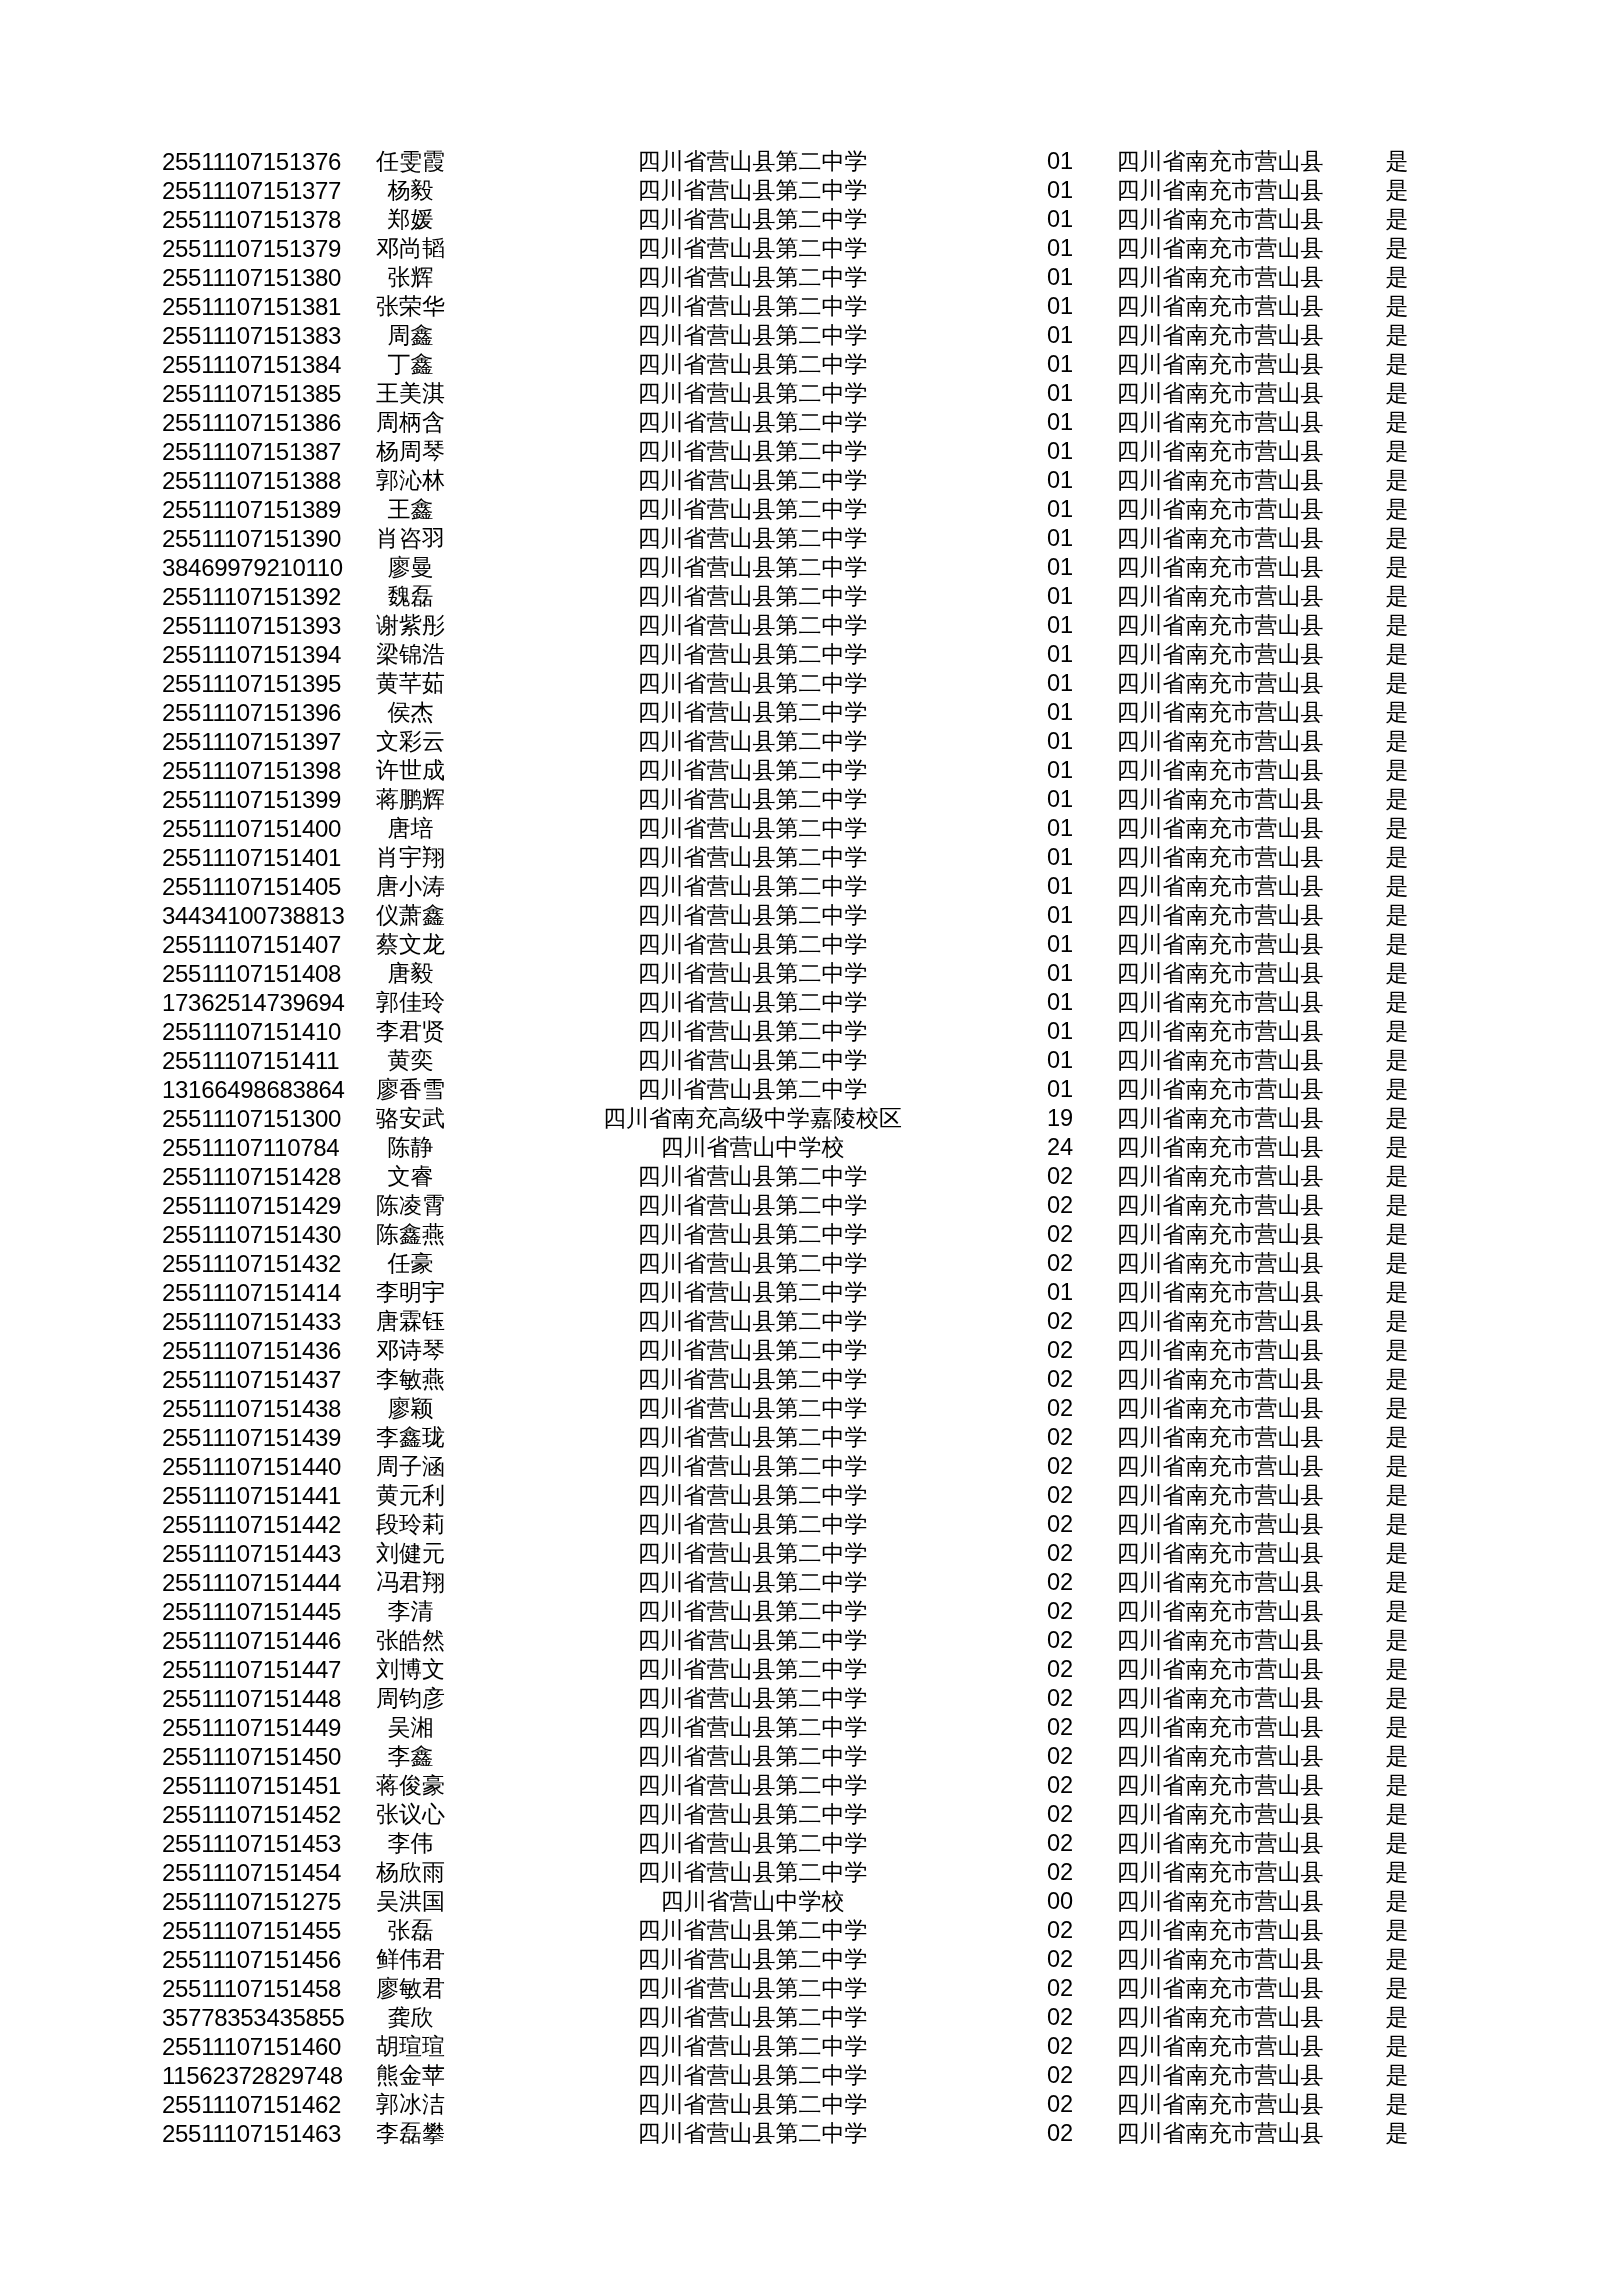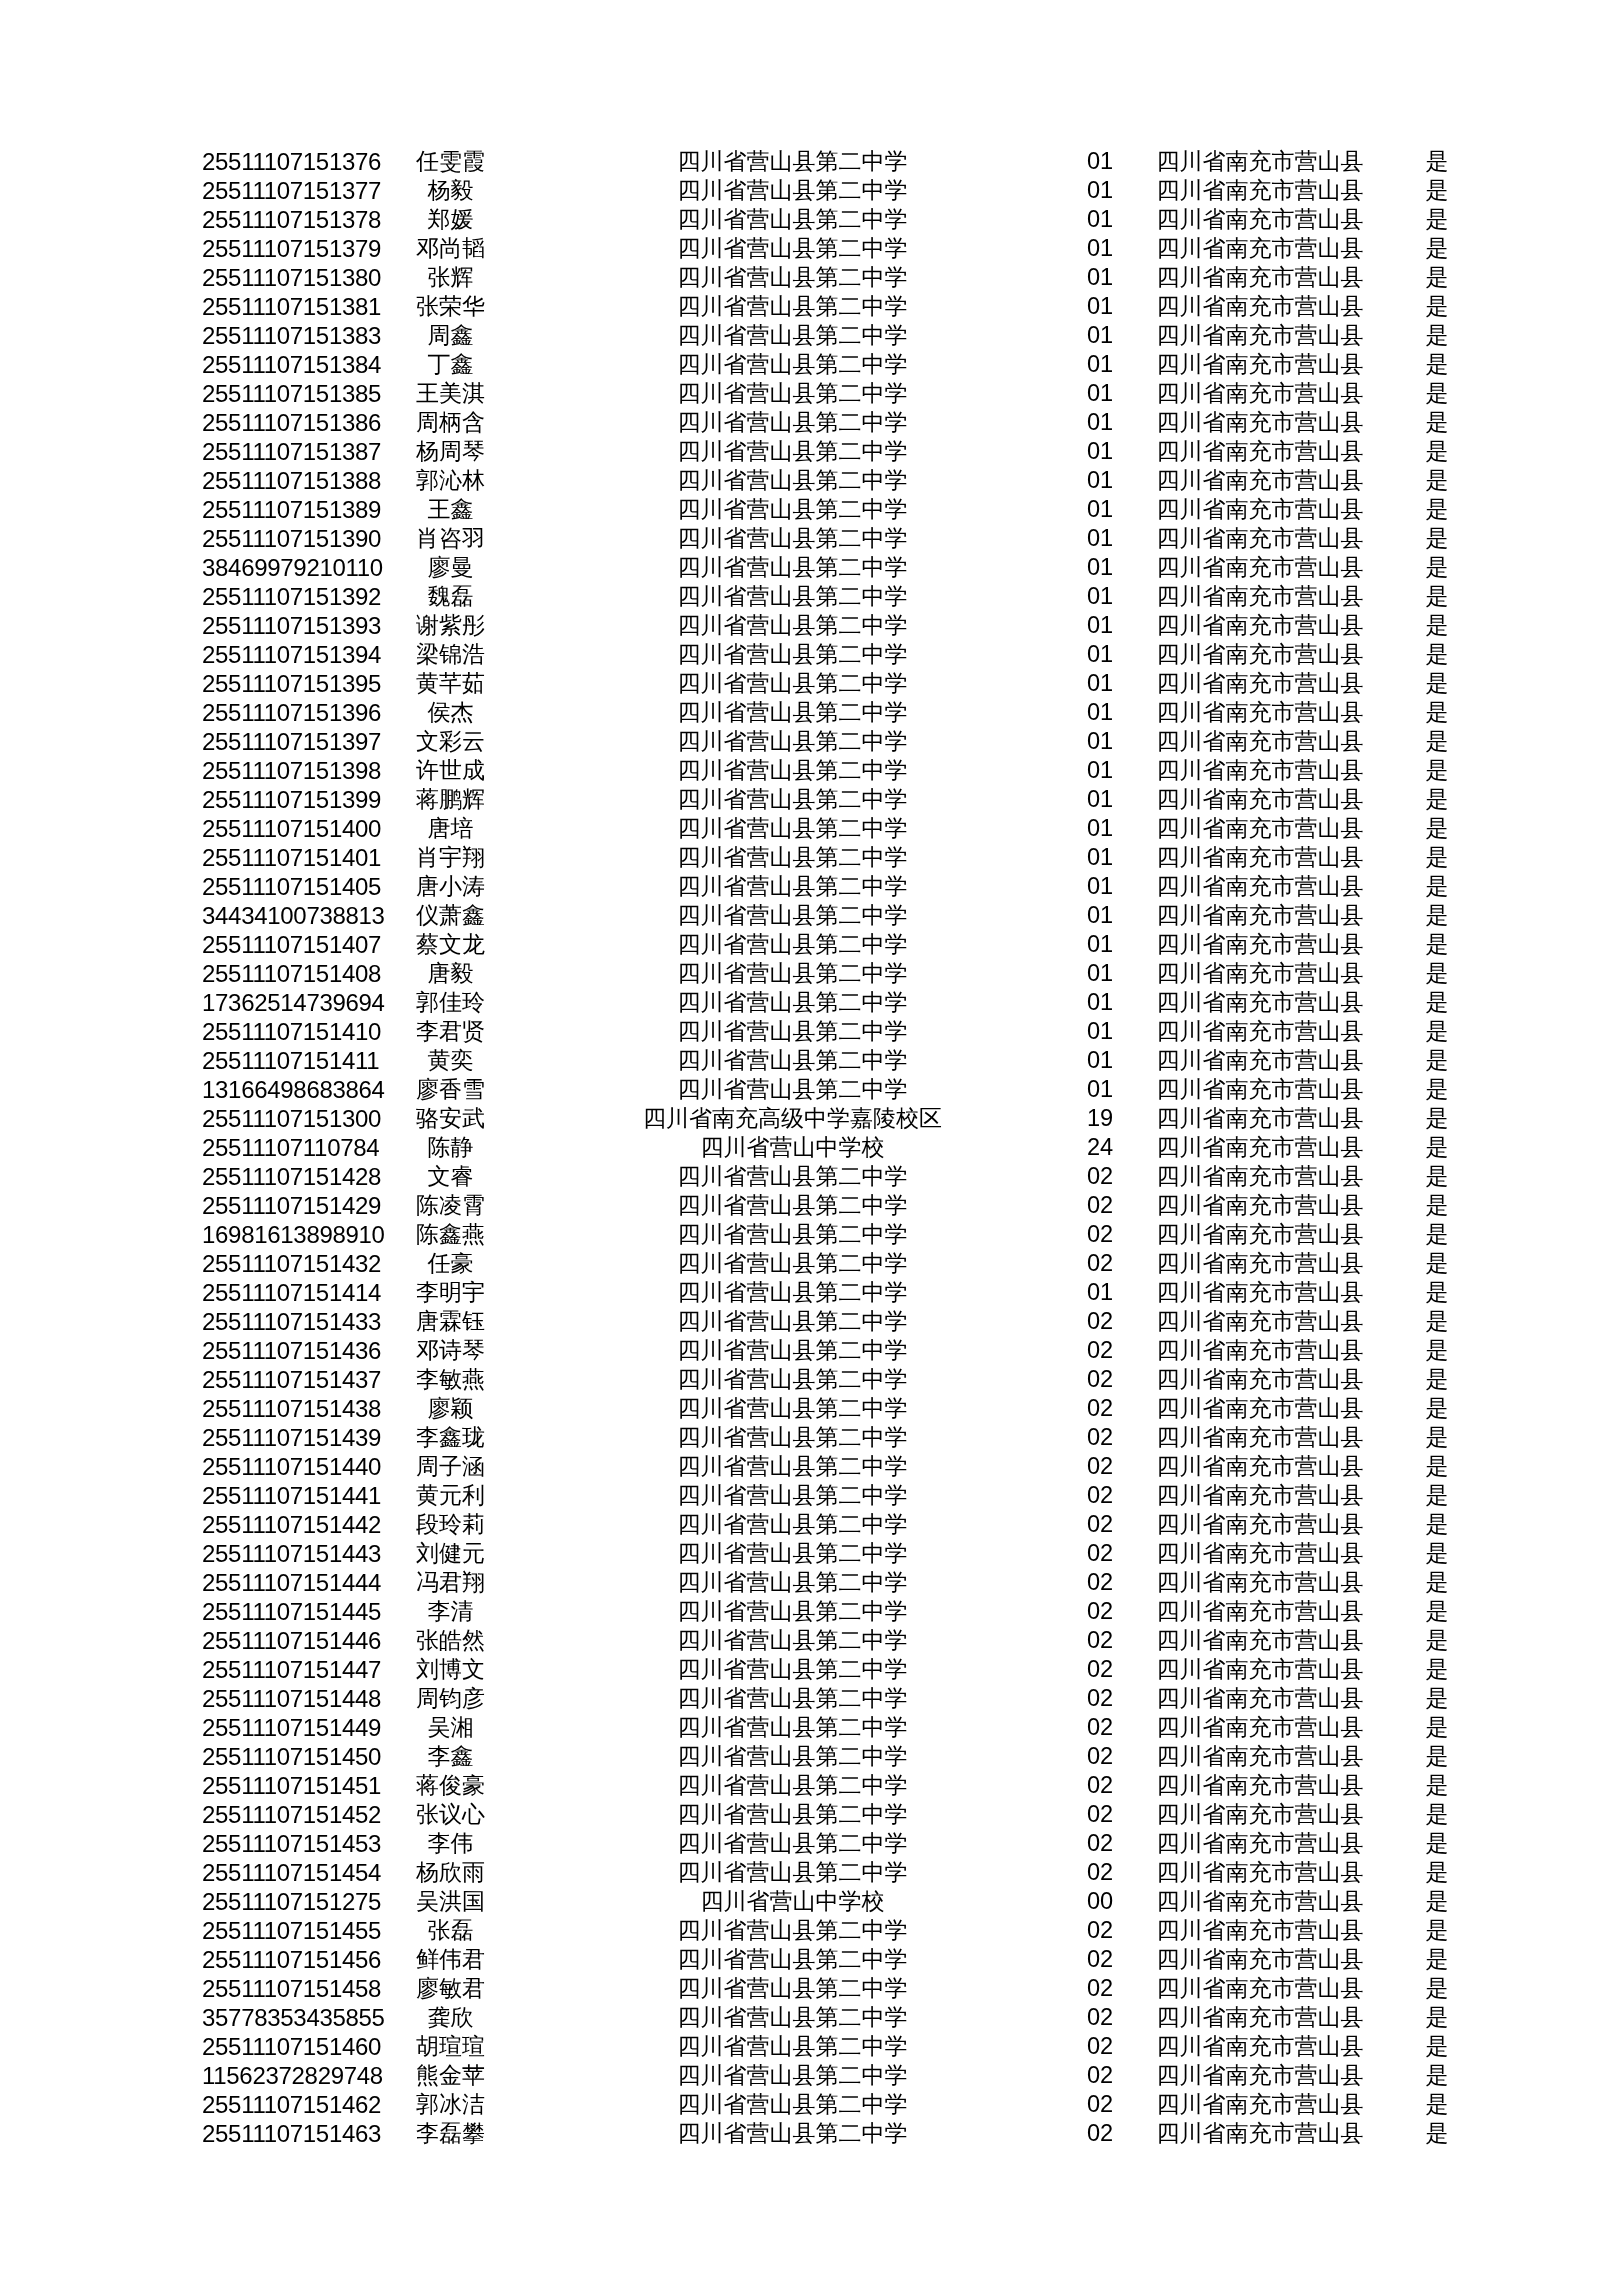--- a/index.html
+++ b/index.html
@@ -13,21 +13,20 @@
     position: relative;
     overflow: hidden;
     color: #000000;
     font-family: "DejaVu Serif", serif;
   }
   #sheet {
     position: absolute;
     left: 0;
     top: 147px;
     width: 1320px;
-    margin-left: 40px;
   }
   .row {
     position: relative;
     height: 29px;
     line-height: 29px;
     white-space: nowrap;
   }
   .cell {
     position: absolute;
     top: 0;
@@ -370,21 +369,21 @@
   </div>
     <div class="row">
     <span class="cell c-id">25511107151429</span>
     <span class="cell c-name">陈凌霄</span>
     <span class="cell c-school">四川省营山县第二中学</span>
     <span class="cell c-code">02</span>
     <span class="cell c-region">四川省南充市营山县</span>
     <span class="cell c-flag">是</span>
   </div>
     <div class="row">
-    <span class="cell c-id">16981613898910</span>
+    <span class="cell c-id">25511107151430</span>
     <span class="cell c-name">陈鑫燕</span>
     <span class="cell c-school">四川省营山县第二中学</span>
     <span class="cell c-code">02</span>
     <span class="cell c-region">四川省南充市营山县</span>
     <span class="cell c-flag">是</span>
   </div>
     <div class="row">
     <span class="cell c-id">25511107151432</span>
     <span class="cell c-name">任豪</span>
     <span class="cell c-school">四川省营山县第二中学</span>

